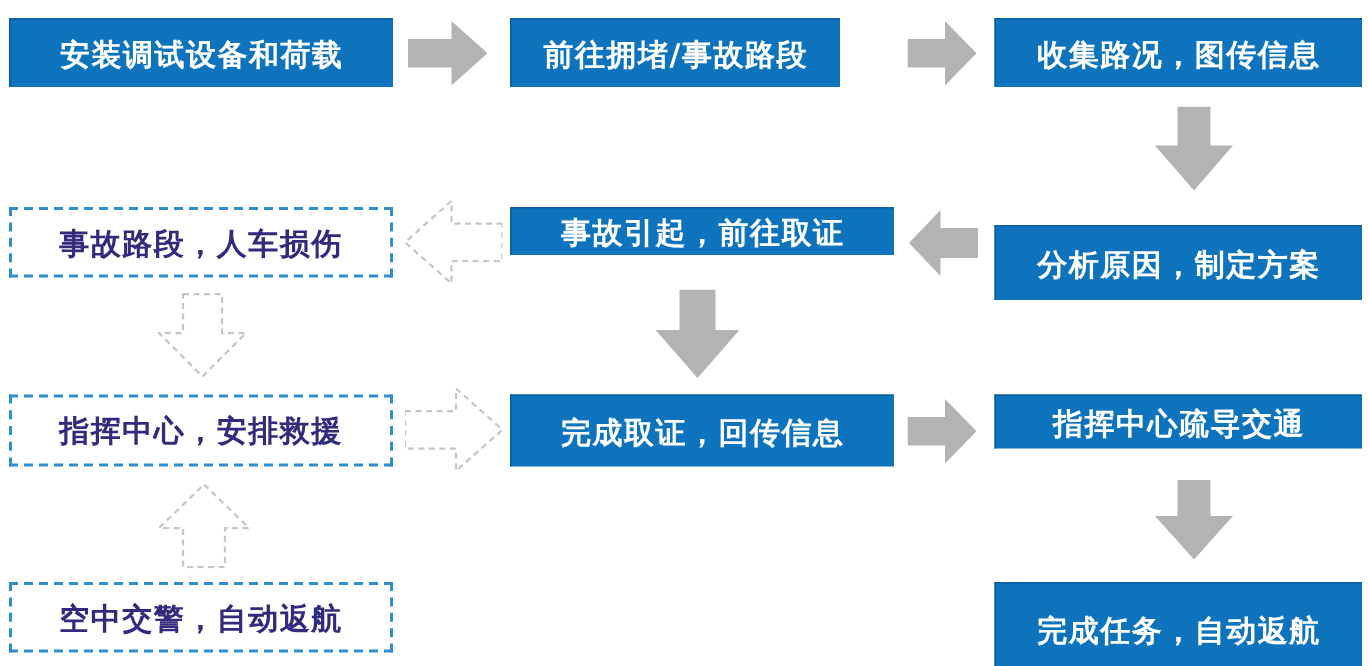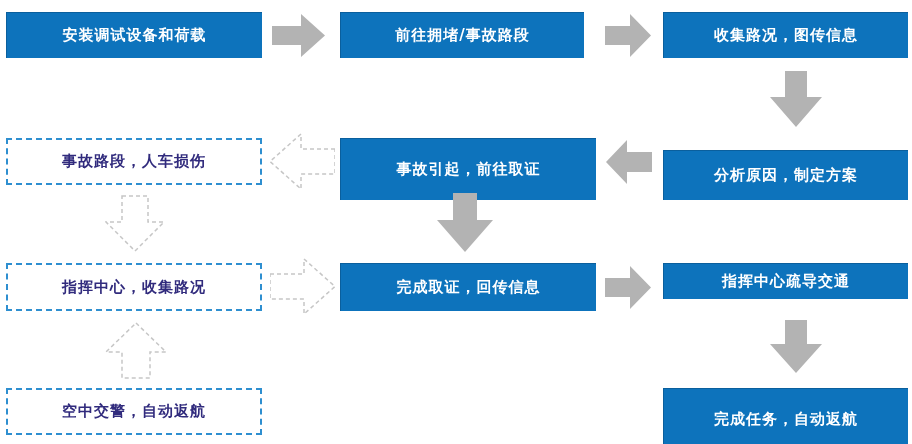--- a/index.html
+++ b/index.html
@@ -16,42 +16,42 @@
     border-top:1px solid #0a5f9d;
     border-left:1px solid #0a5f9d;
   }
   .node.solid .node-label{color:#ffffff;}
   .node.dashed{
     background:#ffffff;
     border:2px dashed #2e8fd0;
   }
   .node.dashed .node-label{color:#312b7d;}
   .node-label{
-    font-size:15px;font-weight:bold;letter-spacing:1px;line-height:1;
+    font-size:20px;font-weight:bold;letter-spacing:1px;line-height:1;
     white-space:nowrap;
   }
   .arrow{position:absolute;display:block;}
   .arrow .solid-fill{fill:#b3b3b3;stroke:none;}
   .arrow .dashed-outline{
     fill:#ffffff;stroke:#c6c6c6;stroke-width:1.5;
     stroke-dasharray:4 3;stroke-linejoin:miter;
   }
 </style>
 </head>
 <body>
 
 <div class="node solid" style="left:6px;top:12px;width:256px;height:46px">
   <span class="node-label">安装调试设备和荷载</span>
 </div>
 
 <svg class="arrow" style="left:272px;top:14px" width="53" height="43" viewBox="0 0 53 43">
   <polygon class="solid-fill" points="0,12 29,12 29,0 53,21.5 29,43 29,31 0,31"></polygon>
 </svg>
 
-<div class="node solid" style="left:340px;top:12px;width:244px;height:46px">
+<div class="node solid" style="left:340px;top:12px;width:220px;height:46px">
   <span class="node-label">前往拥堵/事故路段</span>
 </div>
 
 <svg class="arrow" style="left:605px;top:14px" width="46" height="43" viewBox="0 0 46 43">
   <polygon class="solid-fill" points="0,12 25,12 25,0 46,21.5 25,43 25,31 0,31"></polygon>
 </svg>
 
 <div class="node solid" style="left:663px;top:12px;width:245px;height:46px">
   <span class="node-label">收集路况，图传信息</span>
 </div>
@@ -61,42 +61,42 @@
 </svg>
 
 <div class="node dashed" style="left:6px;top:138px;width:256px;height:47px">
   <span class="node-label">事故路段，人车损伤</span>
 </div>
 
 <svg class="arrow" style="left:269px;top:133px" width="66" height="57" viewBox="0 0 66 57">
   <polygon class="dashed-outline" points="66,16 32,16 32,1 1,28.5 32,56 32,41 66,41"></polygon>
 </svg>
 
-<div class="node solid" style="left:340px;top:138px;width:256px;height:62px">
+<div class="node solid" style="left:340px;top:138px;width:256px;height:32px">
   <span class="node-label">事故引起，前往取证</span>
 </div>
 
 <svg class="arrow" style="left:606px;top:140px" width="46" height="44" viewBox="0 0 46 44">
   <polygon class="solid-fill" points="46,12 21,12 21,0 0,22 21,44 21,32 46,32"></polygon>
 </svg>
 
 <div class="node solid" style="left:663px;top:150px;width:245px;height:50px">
   <span class="node-label">分析原因，制定方案</span>
 </div>
 
 <svg class="arrow" style="left:105px;top:195px" width="60" height="57" viewBox="0 0 60 57">
   <polygon class="dashed-outline" points="17,1 43,1 43,27 59,27 30,56 1,27 17,27"></polygon>
 </svg>
 
 <svg class="arrow" style="left:437px;top:193px" width="56" height="59" viewBox="0 0 56 59">
   <polygon class="solid-fill" points="16,0 40,0 40,27 56,27 28,59 0,27 16,27"></polygon>
 </svg>
 
 <div class="node dashed" style="left:6px;top:263px;width:256px;height:48px">
-  <span class="node-label">指挥中心，收集路况</span>
+  <span class="node-label">指挥中心，安排救援</span>
 </div>
 
 <svg class="arrow" style="left:270px;top:258px" width="66" height="57" viewBox="0 0 66 57">
   <polygon class="dashed-outline" points="0,16 34,16 34,1 65,28.5 34,56 34,41 0,41"></polygon>
 </svg>
 
 <div class="node solid" style="left:340px;top:263px;width:256px;height:48px">
   <span class="node-label">完成取证，回传信息</span>
 </div>
 

